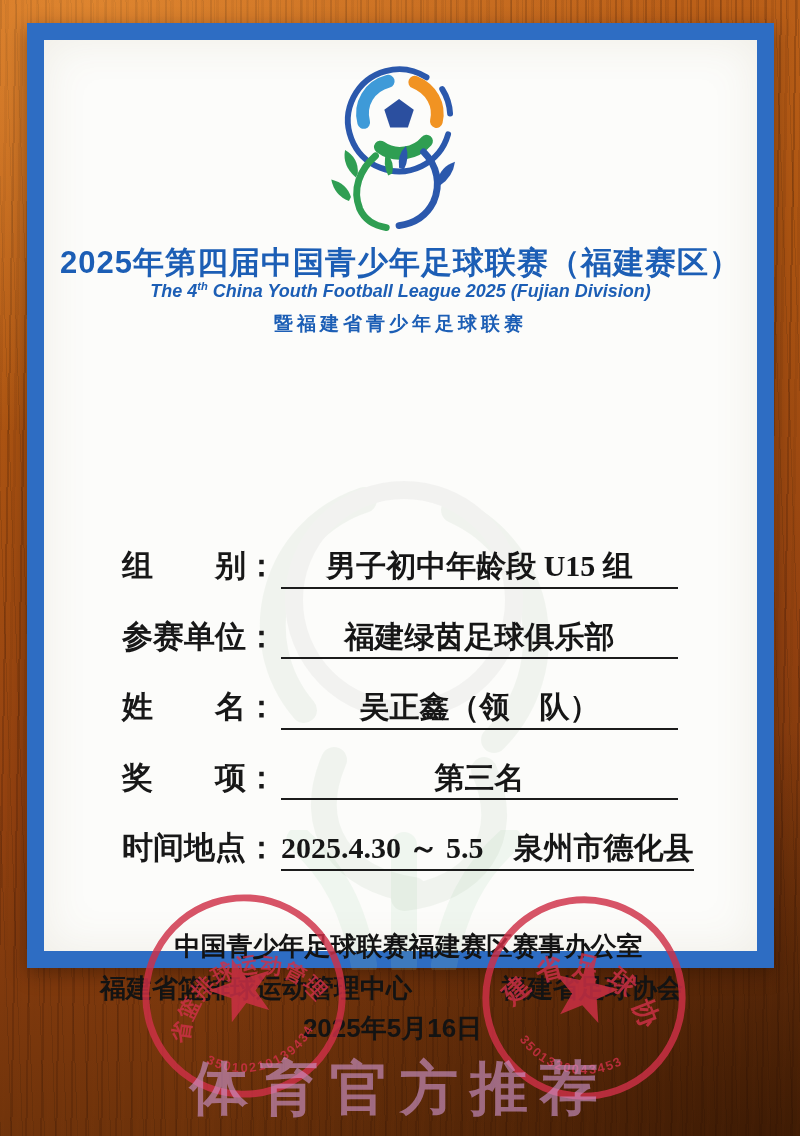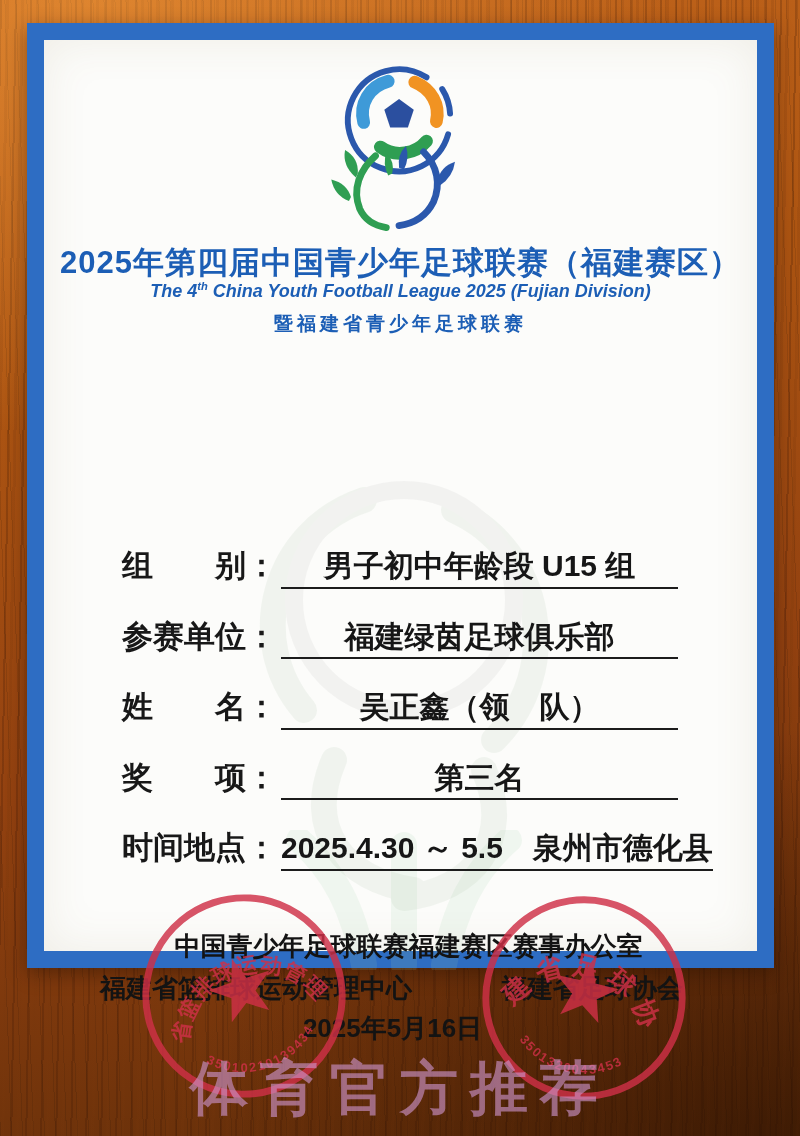--- a/index.html
+++ b/index.html
@@ -55,21 +55,21 @@
 
   .fields{position:absolute;left:78px;right:79px;top:486px;}
   .field-row{display:flex;align-items:flex-start;margin-bottom:31px;margin-top:23px;}
   .field-label{
     flex:0 0 auto;font-size:31px;font-weight:700;color:#181818;
     white-space:pre;line-height:1.1;padding-bottom:3px;
   }
   .field-value{
     flex:1 1 auto;text-align:center;font-size:30px;font-weight:600;color:#161616;
     border-bottom:2.5px solid #1c1c1c;line-height:1.15;padding-bottom:3px;
-    margin-left:4px;white-space:nowrap;
+    margin-left:4px;white-space:nowrap;font-family:Liberation Serif, serif;
   }
 
   .office-line{
     position:absolute;left:16px;right:0;top:889px;text-align:center;
     font-size:26px;font-weight:600;color:#131313;white-space:nowrap;
   }
   .org-line{
     position:absolute;left:0;right:0;top:931px;
     display:flex;justify-content:space-between;padding:0 74px 0 56px;
     font-size:26px;font-weight:600;color:#131313;white-space:nowrap;

